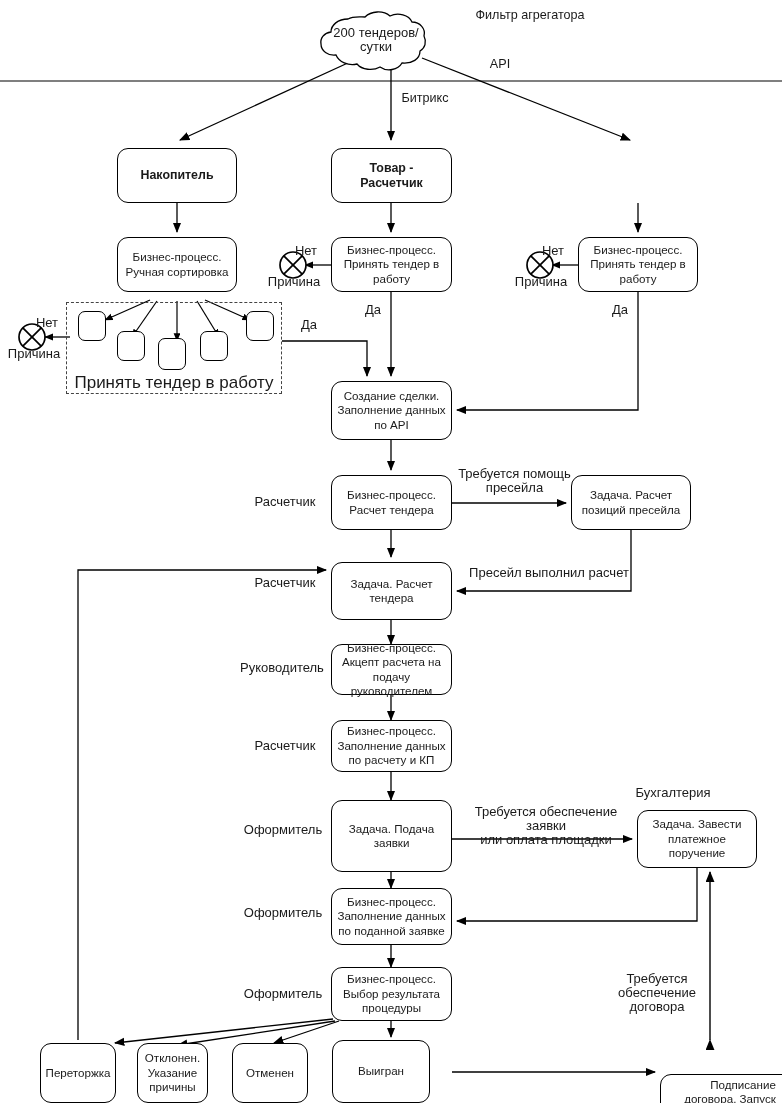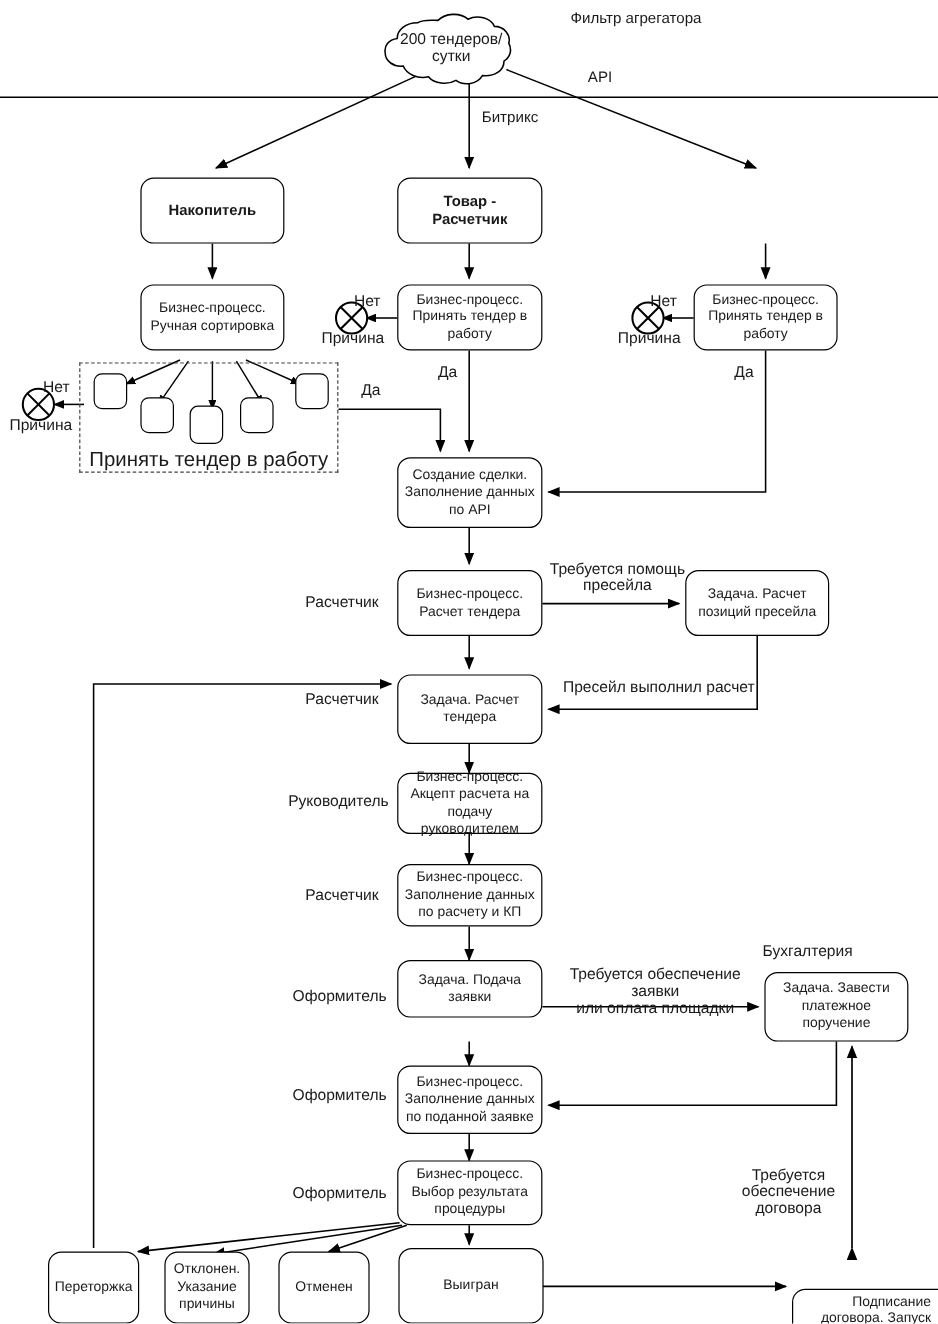--- a/index.html
+++ b/index.html
@@ -200,38 +200,38 @@
 позиций пресейла</div>
   <div class="node" style="left:331px; top:562px; width:121px; height:58px;">Задача. Расчет
 тендера</div>
   <div class="node" style="left:331px; top:644px; width:121px; height:51px;">Бизнес-процесс.
 Акцепт расчета на
 подачу
 руководителем</div>
   <div class="node" style="left:331px; top:720px; width:121px; height:52px;">Бизнес-процесс.
 Заполнение данных
 по расчету и КП</div>
-  <div class="node" style="left:331px; top:800px; width:121px; height:48px;">Задача. Подача
+  <div class="node" style="left:331px; top:800px; width:121px; height:72px;">Задача. Подача
 заявки</div>
   <div class="node" style="left:637px; top:810px; width:120px; height:58px;">Задача. Завести
 платежное
 поручение</div>
   <div class="node" style="left:331px; top:888px; width:121px; height:57px;">Бизнес-процесс.
 Заполнение данных
 по поданной заявке</div>
   <div class="node" style="left:331px; top:967px; width:121px; height:54px;">Бизнес-процесс.
 Выбор результата
 процедуры</div>
 
   <div class="node" style="left:40px; top:1043px; width:76px; height:60px;">Переторжка</div>
   <div class="node" style="left:137px; top:1043px; width:71px; height:60px;">Отклонен.
 Указание
 причины</div>
   <div class="node" style="left:232px; top:1043px; width:76px; height:60px;text-align:center;">Отменен</div>
-  <div class="node" style="left:332px; top:1040px; width:121px; height:63px;">Выигран</div>
+  <div class="node" style="left:332px; top:1040px; width:98px; height:63px;">Выигран</div>
   <div class="node" style="left:660px; top:1074px; width:140px; height:65px;text-align:right;">Подписание
 договора. Запуск
 бизнес-процесса
 "Заказ в работу"</div>
 
   <div class="lbl" style="left:245px; top:495px; width:80px;">Расчетчик</div>
   <div class="lbl" style="left:245px; top:576px; width:80px;">Расчетчик</div>
   <div class="lbl" style="left:236px; top:661px; width:92px;">Руководитель</div>
   <div class="lbl" style="left:245px; top:739px; width:80px;">Расчетчик</div>
   <div class="lbl" style="left:240px; top:823px; width:86px;">Оформитель</div>

